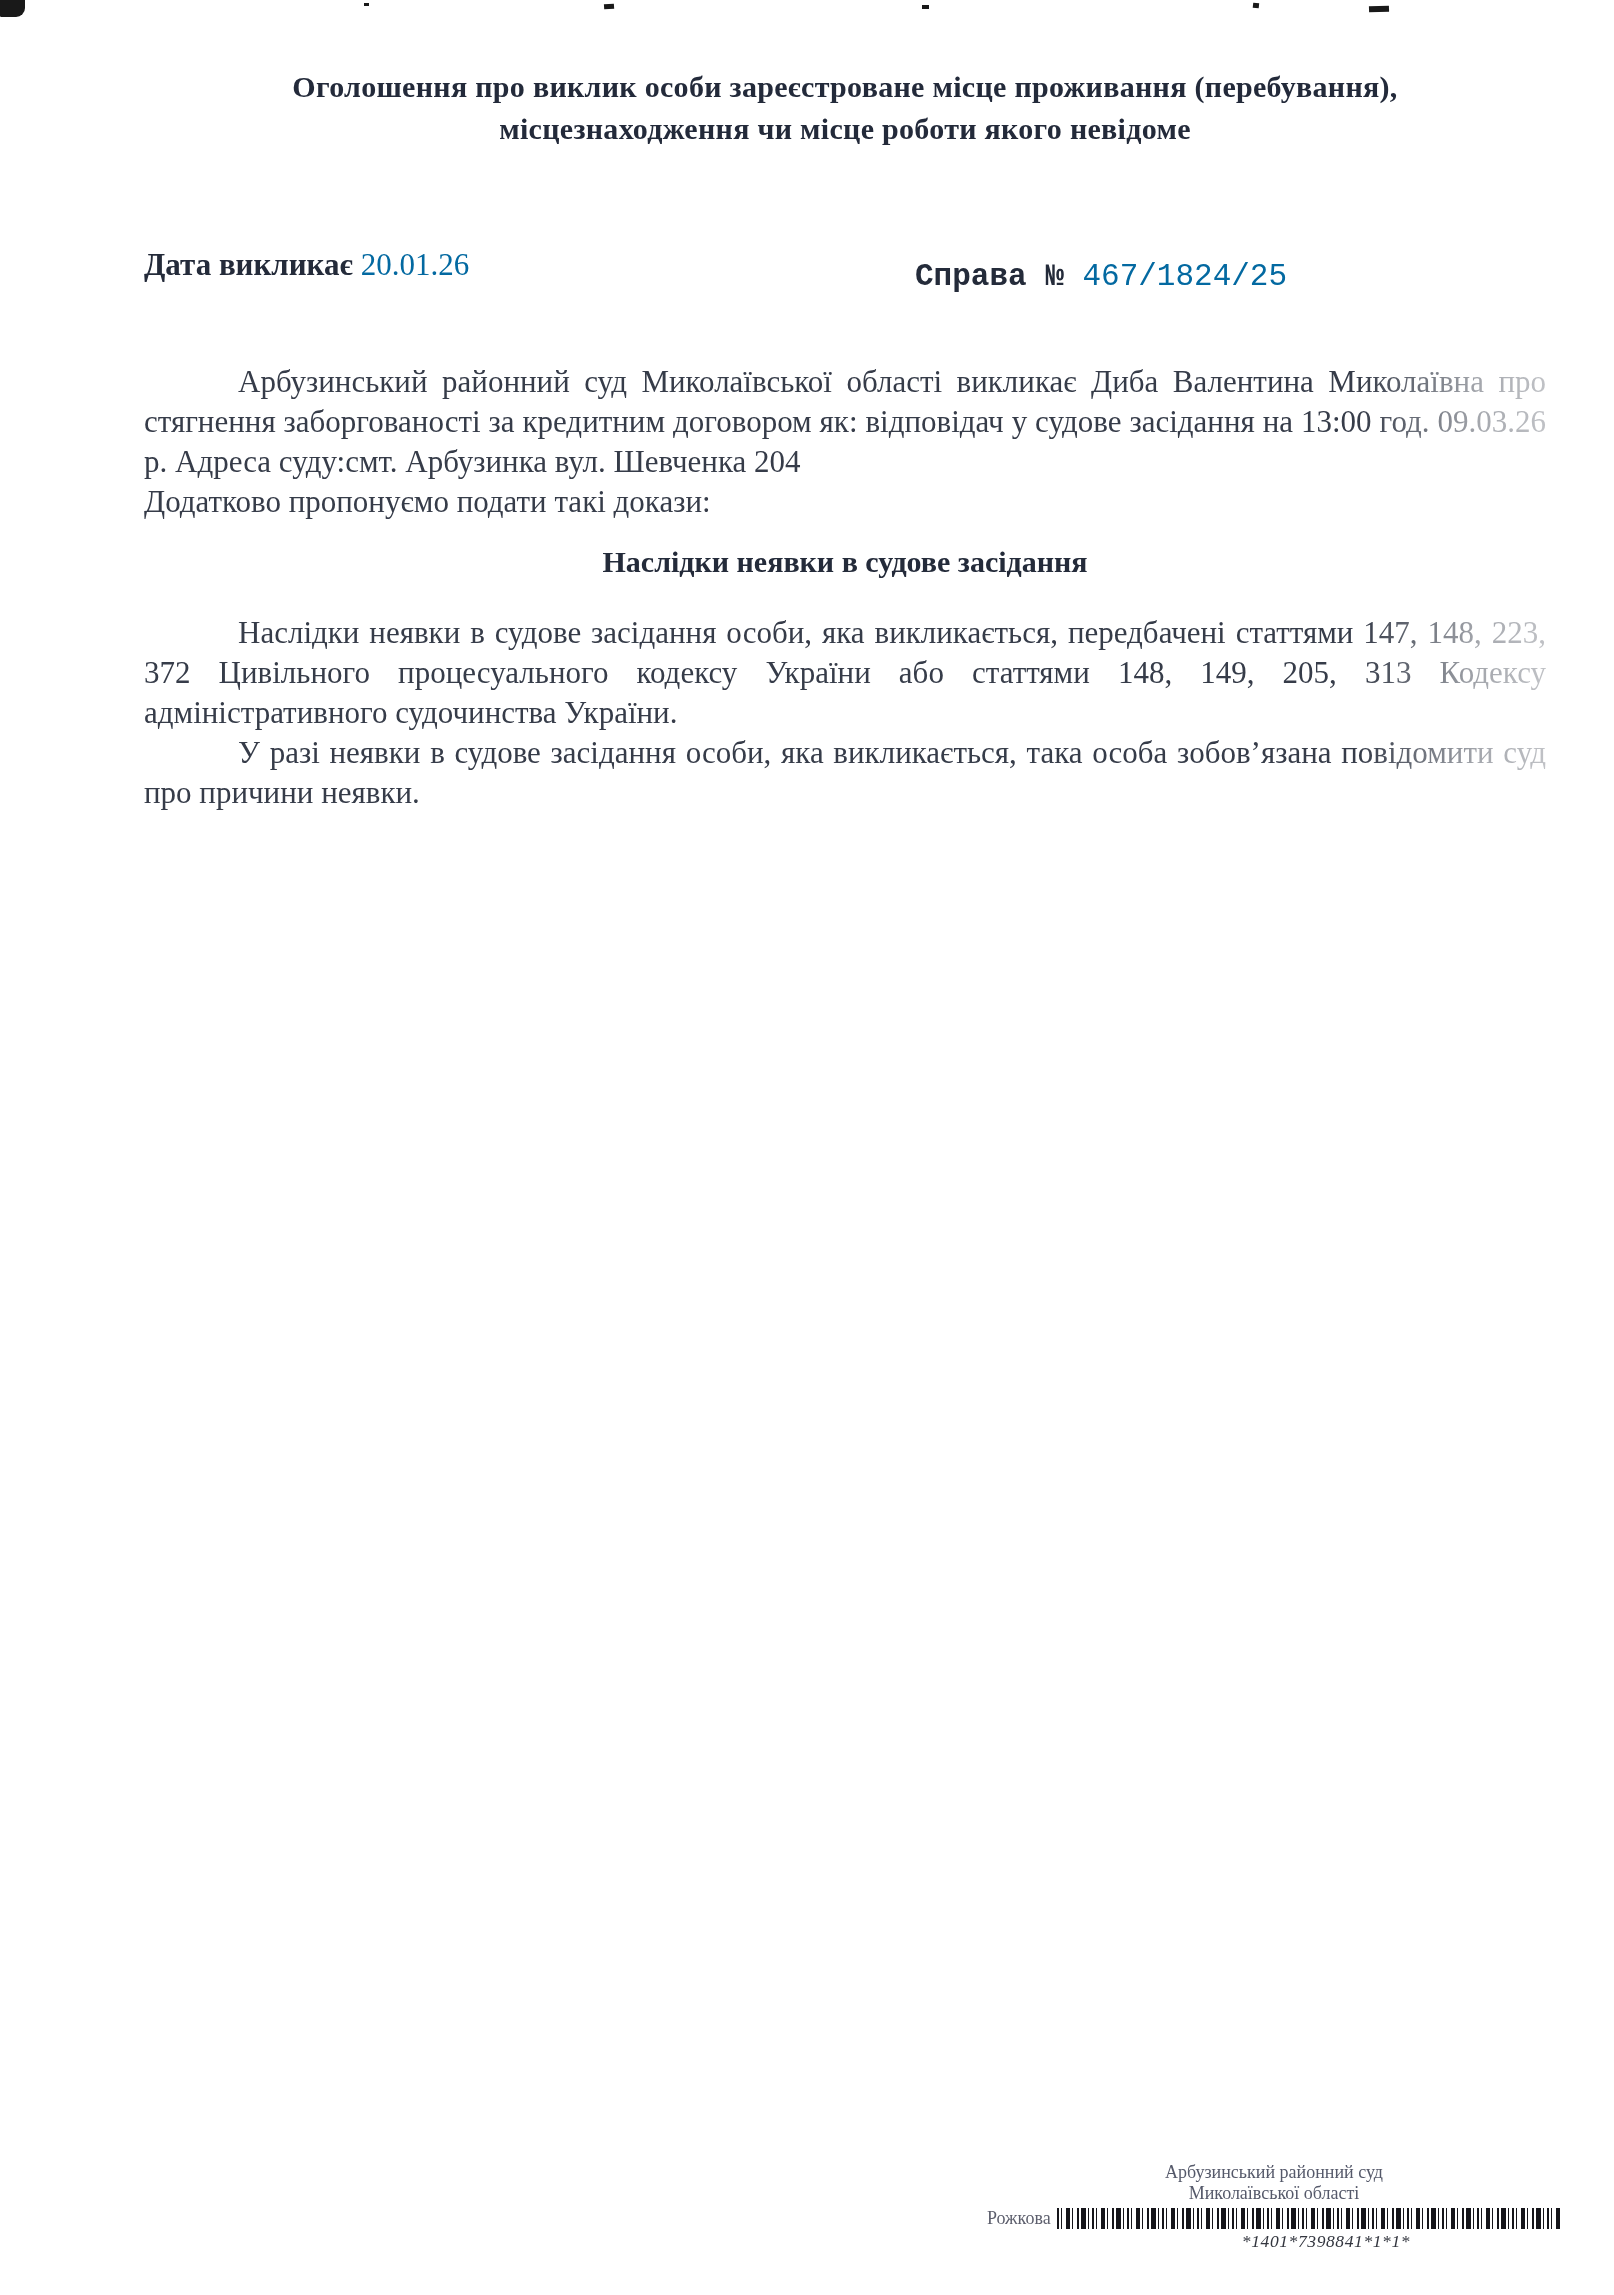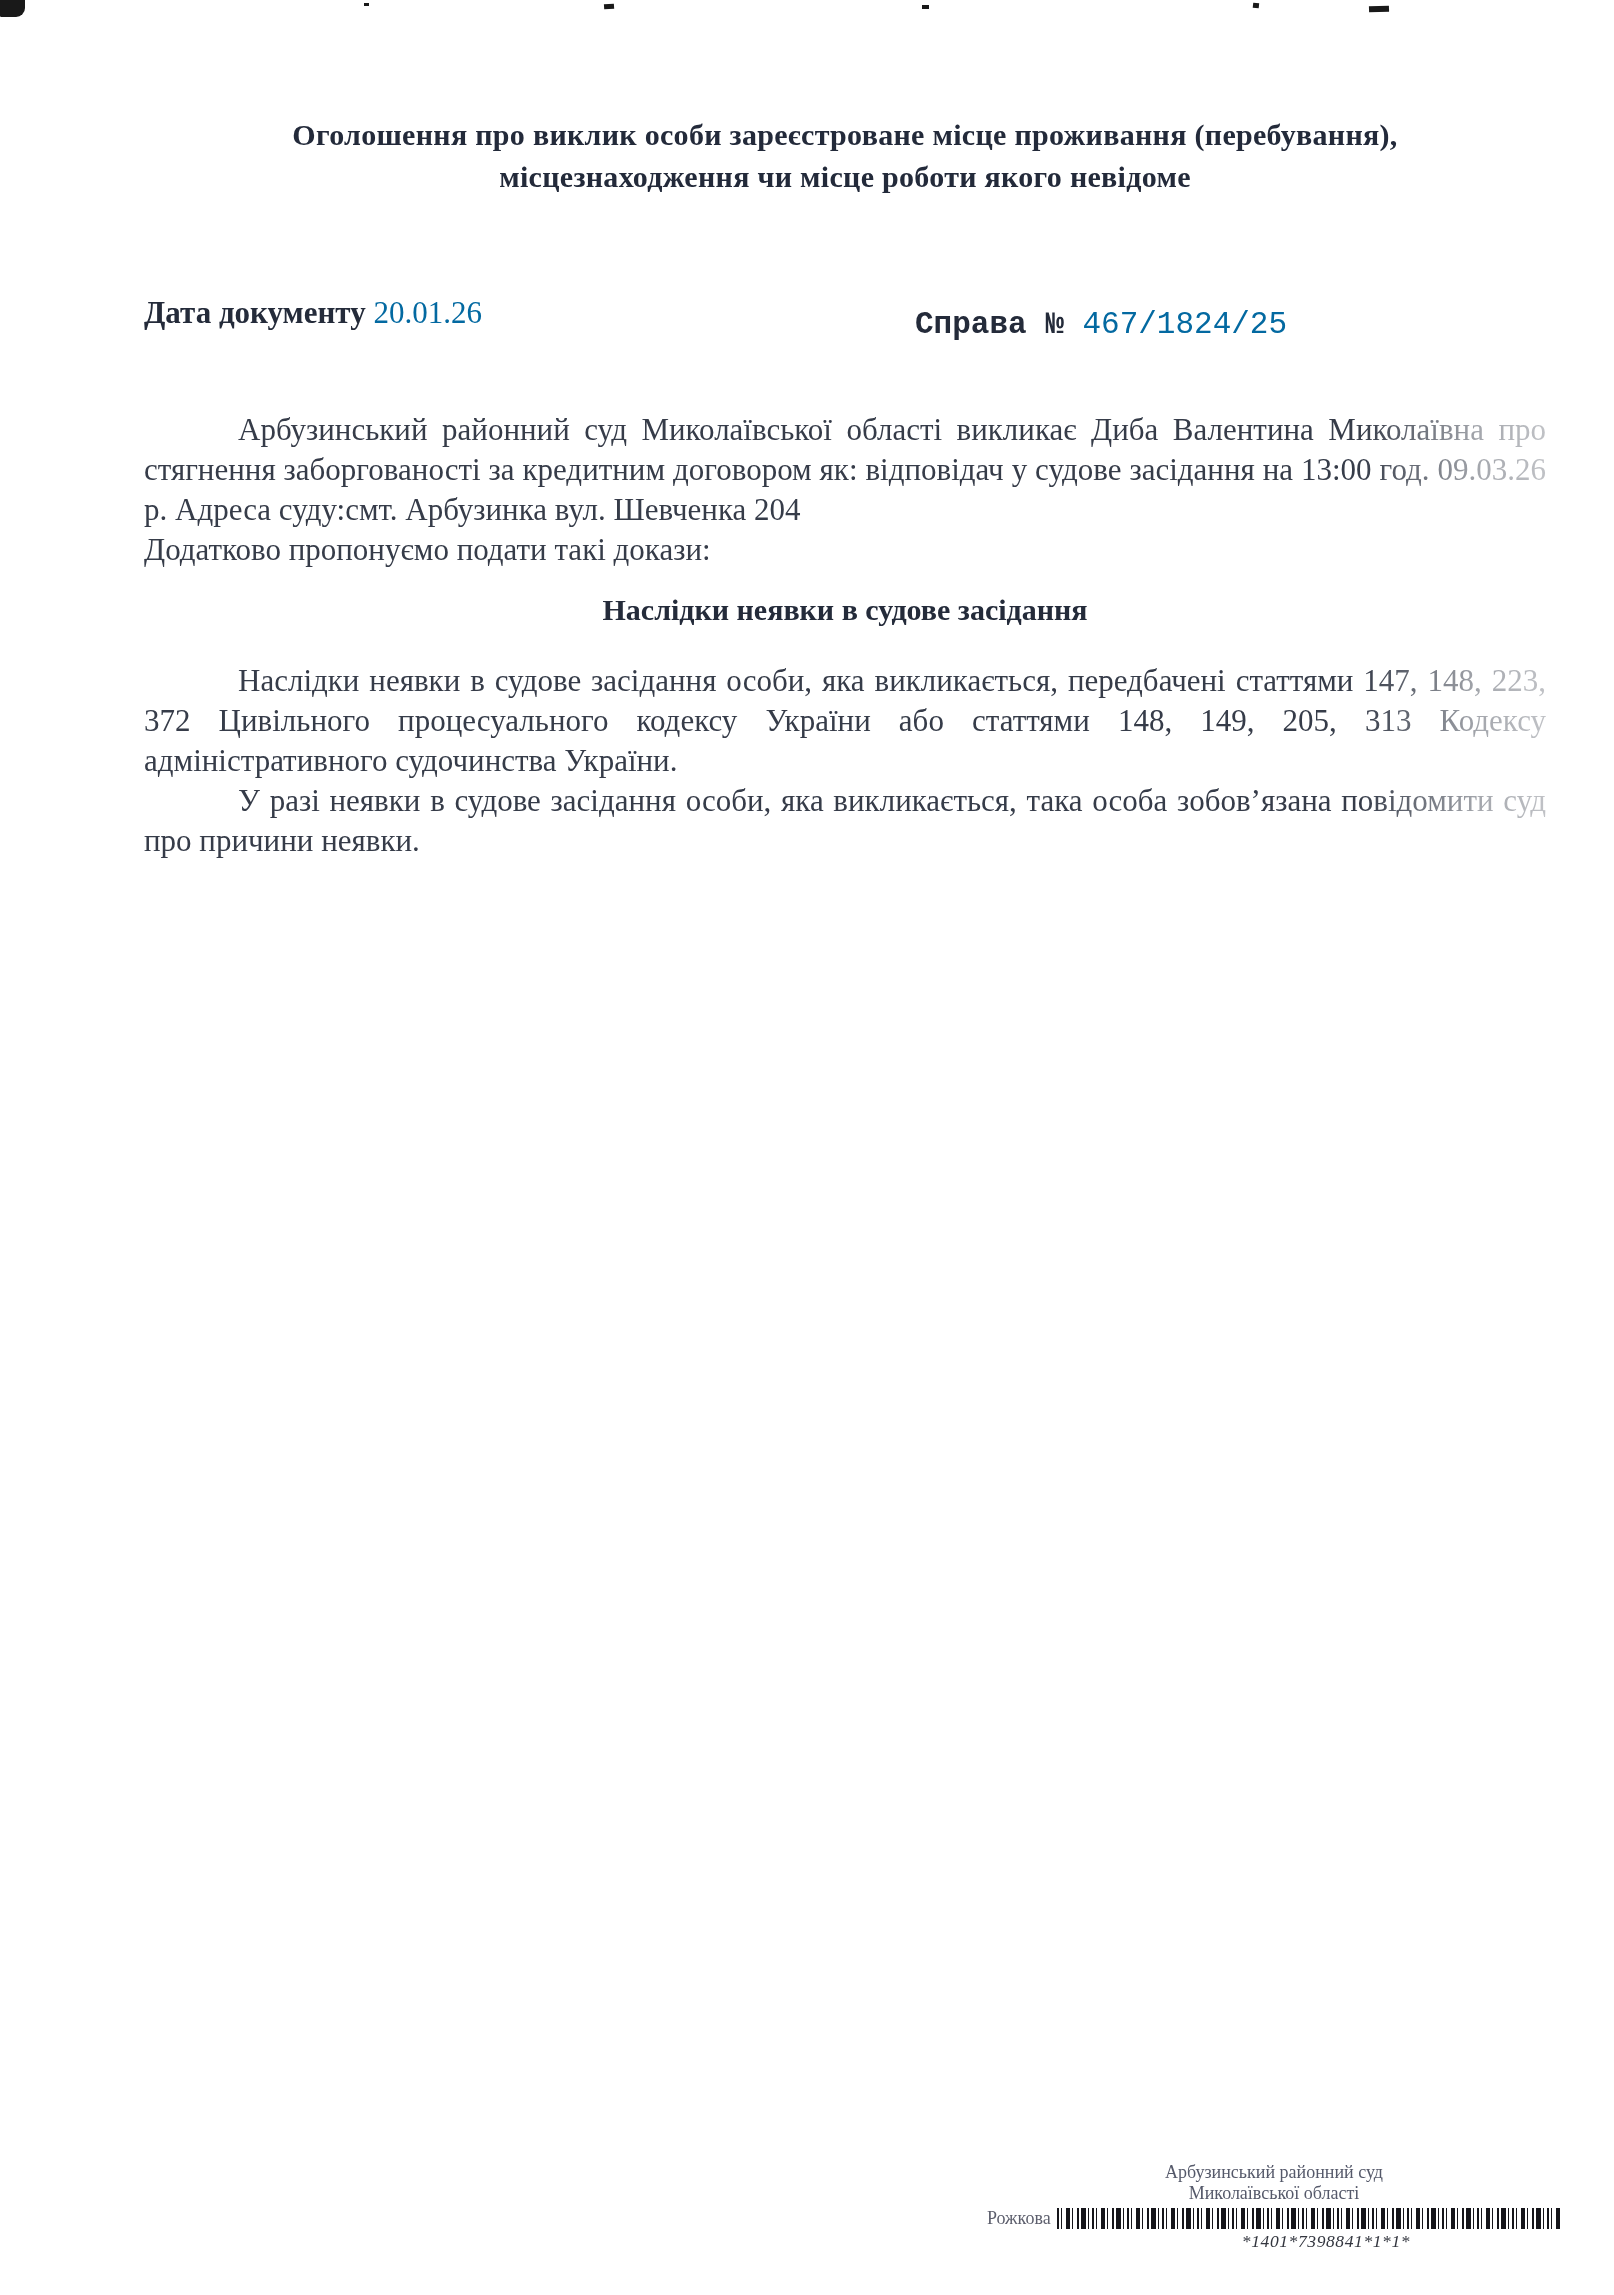--- a/index.html
+++ b/index.html
@@ -14,21 +14,20 @@
     margin: 0 auto;
     background: #ffffff;
     font-family: "Liberation Serif", "DejaVu Serif", serif;
     color: #363c49;
     overflow: hidden;
   }
   .content {
     position: relative;
     padding: 66px 68px 0 144px;
     box-sizing: border-box;
-    margin-top: 48px;
   }
   .doc-title {
     text-align: center;
     font-weight: bold;
     color: #232a3a;
     font-size: 30px;
     line-height: 42px;
     letter-spacing: 0.3px;
   }
   .meta-row {
@@ -157,21 +156,21 @@
 
   <div class="content">
 
     <div class="doc-title">
       <div>Оголошення про виклик особи зареєстроване місце проживання (перебування),</div>
       <div>місцезнаходження чи місце роботи якого невідоме</div>
     </div>
 
     <div class="meta-row">
       <div class="meta-left">
-        <span class="meta-label">Дата документу</span>
+        <span class="meta-label">Дата викликає</span>
         <span class="meta-value">20.01.26</span>
       </div>
       <div class="meta-right">
         <span class="meta-label">Справа №</span>
         <span class="meta-value">467/1824/25</span>
       </div>
     </div>
 
     <p class="body-para para-first">Арбузинський районний суд Миколаївської області викликає Диба Валентина Миколаївна про стягнення заборгованості за кредитним договором  як: відповідач у судове засідання  на  13:00 год. 09.03.26 р. Адреса суду:смт. Арбузинка вул. Шевченка 204</p>
 

